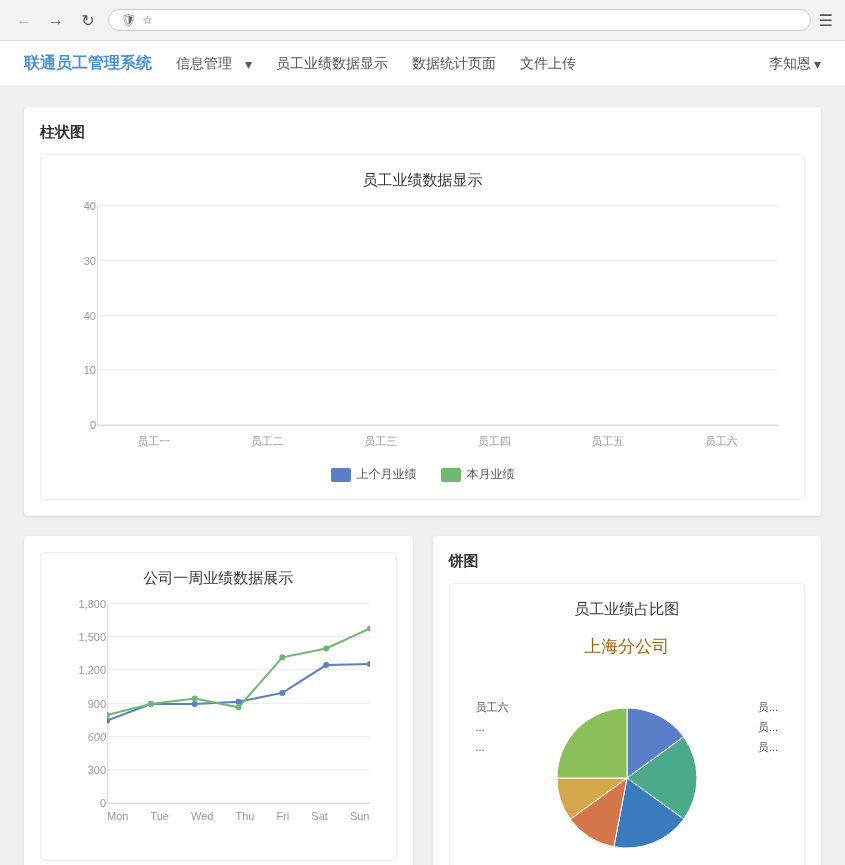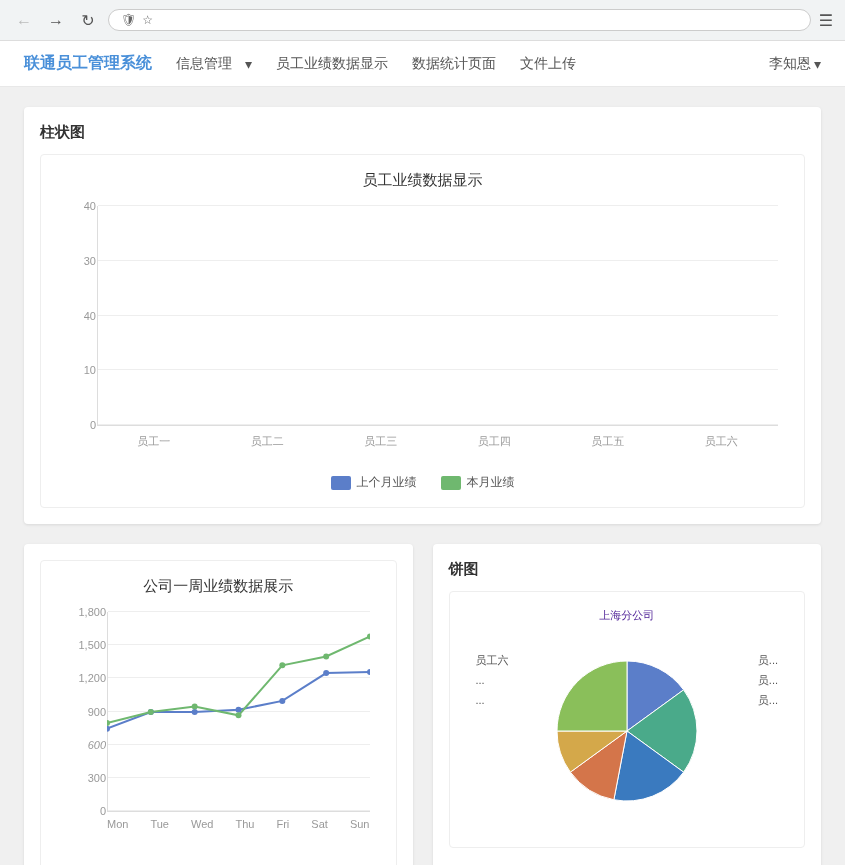--- a/index.html
+++ b/index.html
@@ -139,21 +139,21 @@
       display: flex;
       justify-content: space-around;
       align-items: flex-start;
       padding-top: 8px;
     }
     .x-label { font-size: 11px; color: #999; }
     .bar-legend {
       display: flex;
       justify-content: center;
       gap: 24px;
-      margin-top: 8px;
+      margin-top: 0;
     }
     .legend-item { display: flex; align-items: center; gap: 6px; font-size: 12px; color: #555; }
     .legend-box { width: 20px; height: 14px; border-radius: 2px; }
 
     
     .bottom-row { display: flex; gap: 20px; }
     .bottom-row .chart-card { flex: 1; margin-bottom: 0; }
 
     
     .line-chart-container {
@@ -173,21 +173,21 @@
       bottom: 0; left: 50px; right: 10px;
       height: 40px;
       display: flex;
       justify-content: space-between;
       align-items: flex-start;
       padding-top: 6px;
     }
     .line-x-label { font-size: 11px; color: #999; }
 
     
-    .pie-chart-subtitle { text-align: center; font-size: 11px; color: #4c1d95; margin-bottom: 8px; }
+    .pie-chart-subtitle { text-align: center; font-size: 17px; color: #a16207; margin-bottom: 20px; }
     .pie-container {
       display: flex;
       align-items: center;
       justify-content: center;
       position: relative;
       height: 200px;
     }
     .pie-labels-left {
       position: absolute;
       left: 10px;
@@ -377,20 +377,21 @@
               <span class="line-x-label">Sat</span>
               <span class="line-x-label">Sun</span>
             </div>
         </div>
       </div>
     </div>
 
     <div class="chart-card">
       <div class="chart-card-title">饼图</div>
       <div class="chart-inner">
+        <div class="chart-heading">员工业绩占比图</div>
         <div class="pie-chart-subtitle">上海分公司</div>
         <div class="pie-container">
           <svg id="pie-svg" width="160" height="160" viewBox="0 0 160 160">
               <path d="M80,80 L80,10 A70,70 0 0,1 136.63118960624632,38.85503233952688 Z" fill="#5b7ec9" stroke="white" stroke-width="1"></path>
               <path d="M80,80 L136.63118960624632,38.85503233952688 A70,70 0 0,1 136.63118960624632,121.14496766047313 Z" fill="#4aaa8a" stroke="white" stroke-width="1"></path>
               <path d="M80,80 L136.63118960624632,121.14496766047313 A70,70 0 0,1 66.88330797899928,148.76010755100822 Z" fill="#3a7abf" stroke="white" stroke-width="1"></path>
               <path d="M80,80 L66.88330797899928,148.76010755100822 A70,70 0 0,1 23.368810393753684,121.14496766047313 Z" fill="#d4754a" stroke="white" stroke-width="1"></path>
               <path d="M80,80 L23.368810393753684,121.14496766047313 A70,70 0 0,1 10,80.00000000000001 Z" fill="#d4a84a" stroke="white" stroke-width="1"></path>
               <path d="M80,80 L10,80.00000000000001 A70,70 0 0,1 79.99999999999999,10 Z" fill="#8abf5a" stroke="white" stroke-width="1"></path>
             </svg>

